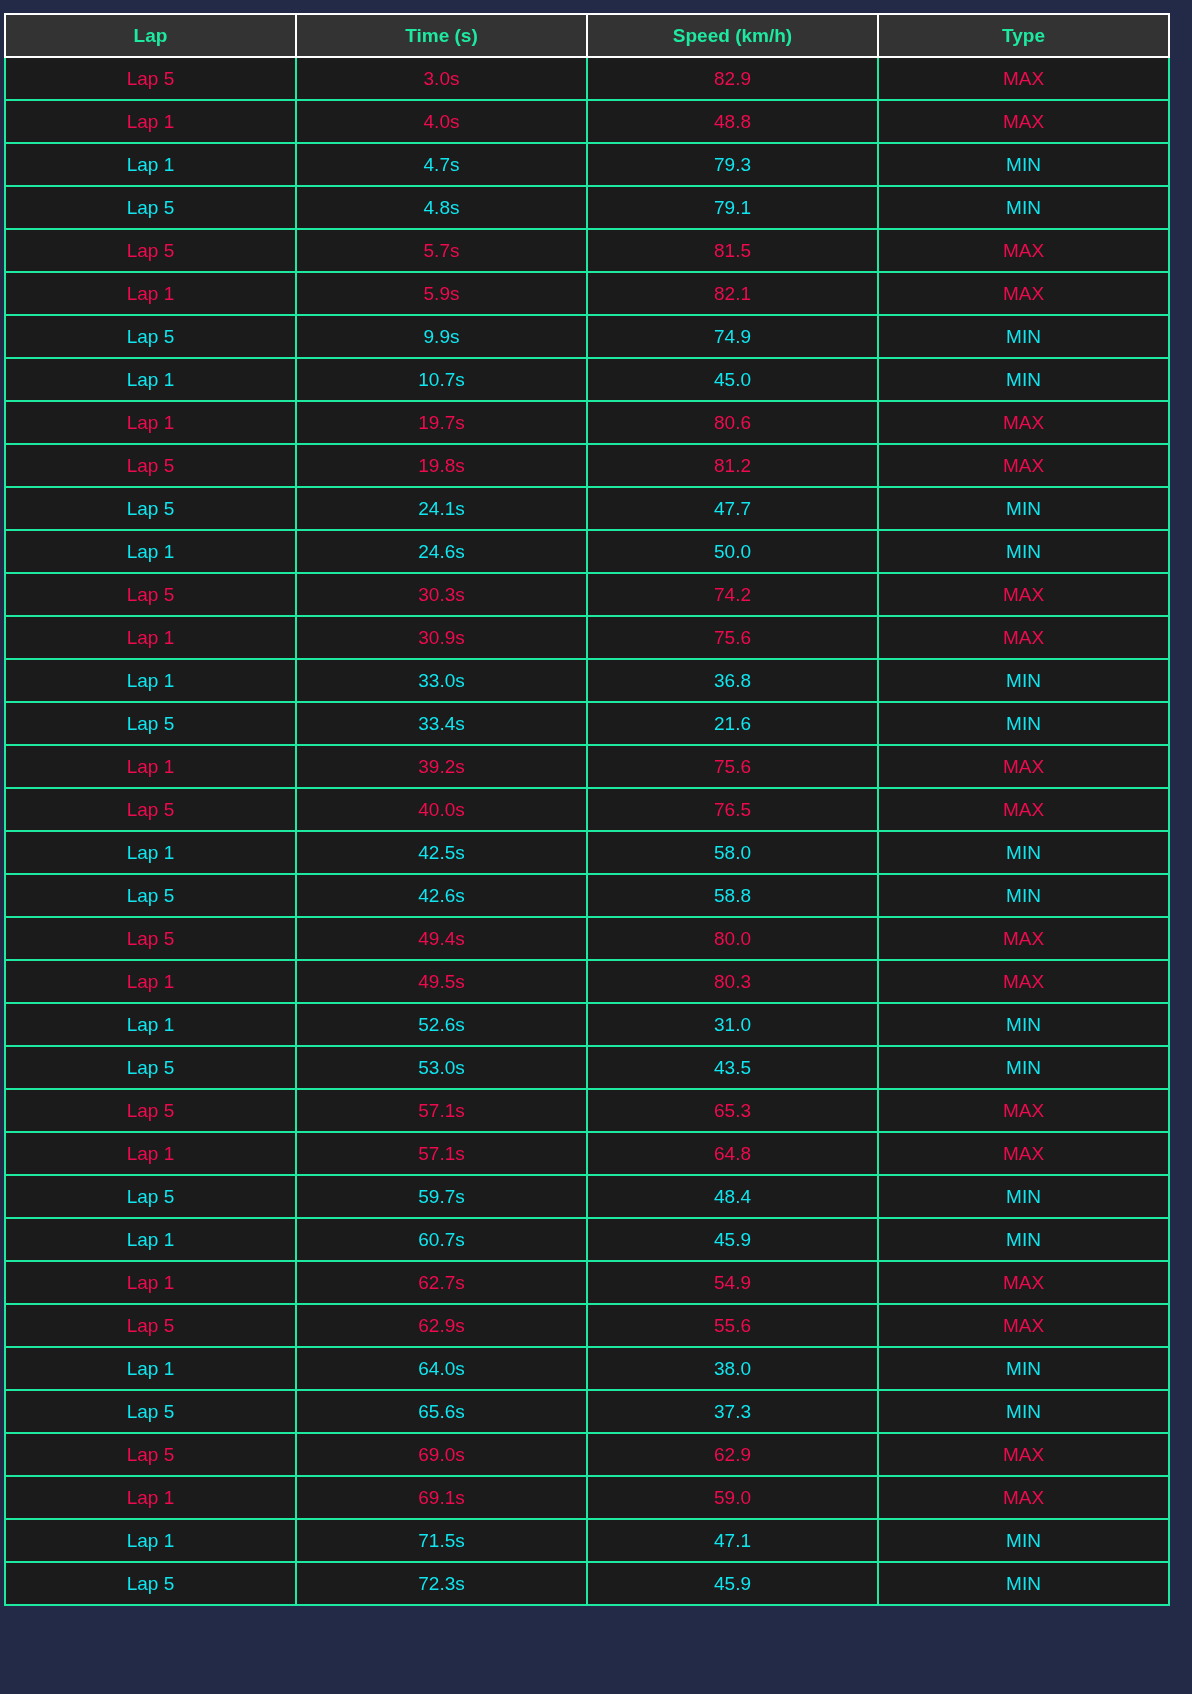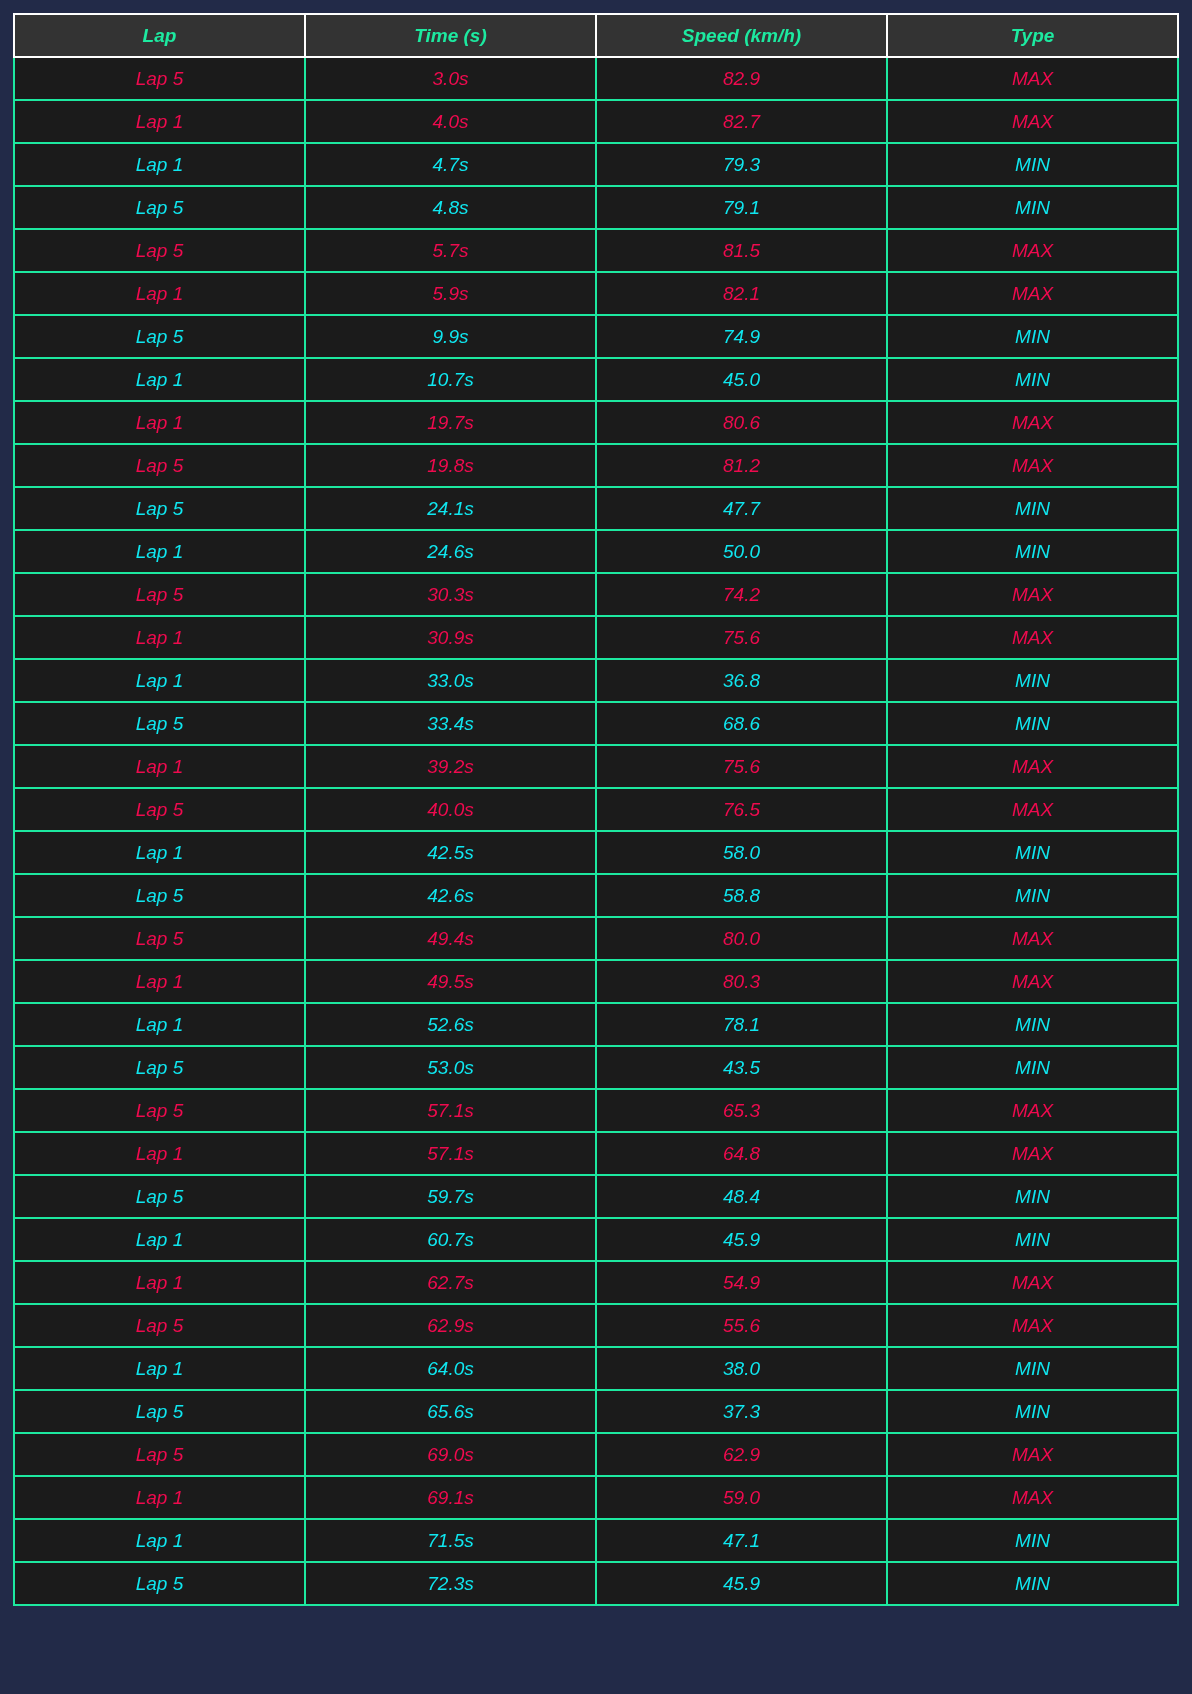--- a/index.html
+++ b/index.html
@@ -2,21 +2,21 @@
 <html><head>
 <meta charset="utf-8">
 <style>
   html, body { margin: 0; padding: 0; }
   body {
     width: 1192px; height: 1694px;
     background: #222a48;
     font-family: "Liberation Sans", sans-serif;
     overflow: hidden;
   }
-  .wrap { position: absolute; left: 13px; top: 13px; width: 1009px; font-style: italic; }
+  .wrap { position: absolute; left: 4px; top: 13px; width: 1009px; }
   table {
     width: 1166px;
     border-collapse: collapse;
     table-layout: fixed;
   }
   thead th {
     background: #333333;
     color: #1de9a0;
     font-weight: bold;
     font-size: 19px;
@@ -52,21 +52,21 @@
     <tbody id="table-body">
         <tr class="max">
           <td>Lap 5</td>
           <td>3.0s</td>
           <td>82.9</td>
           <td>MAX</td>
         </tr>
         <tr class="max">
           <td>Lap 1</td>
           <td>4.0s</td>
-          <td>82.7</td>
+          <td>48.8</td>
           <td>MAX</td>
         </tr>
         <tr class="min">
           <td>Lap 1</td>
           <td>4.7s</td>
           <td>79.3</td>
           <td>MIN</td>
         </tr>
         <tr class="min">
           <td>Lap 5</td>
@@ -136,21 +136,21 @@
         </tr>
         <tr class="min">
           <td>Lap 1</td>
           <td>33.0s</td>
           <td>36.8</td>
           <td>MIN</td>
         </tr>
         <tr class="min">
           <td>Lap 5</td>
           <td>33.4s</td>
-          <td>68.6</td>
+          <td>21.6</td>
           <td>MIN</td>
         </tr>
         <tr class="max">
           <td>Lap 1</td>
           <td>39.2s</td>
           <td>75.6</td>
           <td>MAX</td>
         </tr>
         <tr class="max">
           <td>Lap 5</td>
@@ -178,21 +178,21 @@
         </tr>
         <tr class="max">
           <td>Lap 1</td>
           <td>49.5s</td>
           <td>80.3</td>
           <td>MAX</td>
         </tr>
         <tr class="min">
           <td>Lap 1</td>
           <td>52.6s</td>
-          <td>78.1</td>
+          <td>31.0</td>
           <td>MIN</td>
         </tr>
         <tr class="min">
           <td>Lap 5</td>
           <td>53.0s</td>
           <td>43.5</td>
           <td>MIN</td>
         </tr>
         <tr class="max">
           <td>Lap 5</td>

